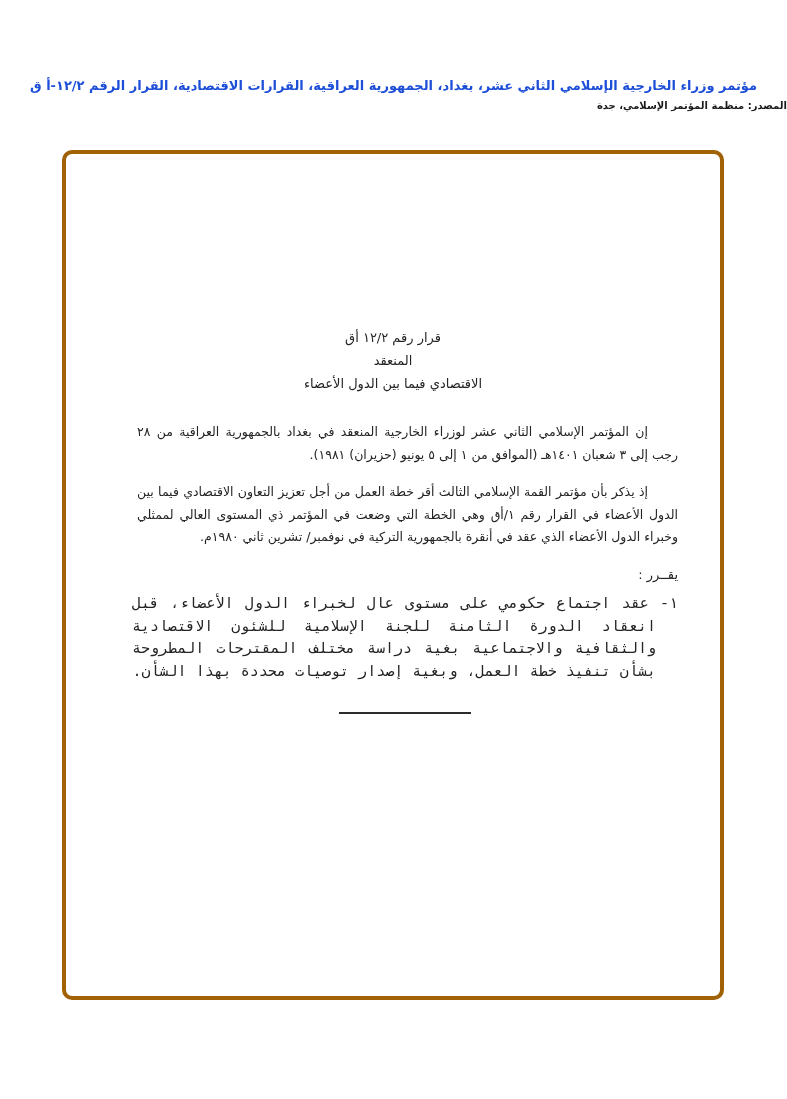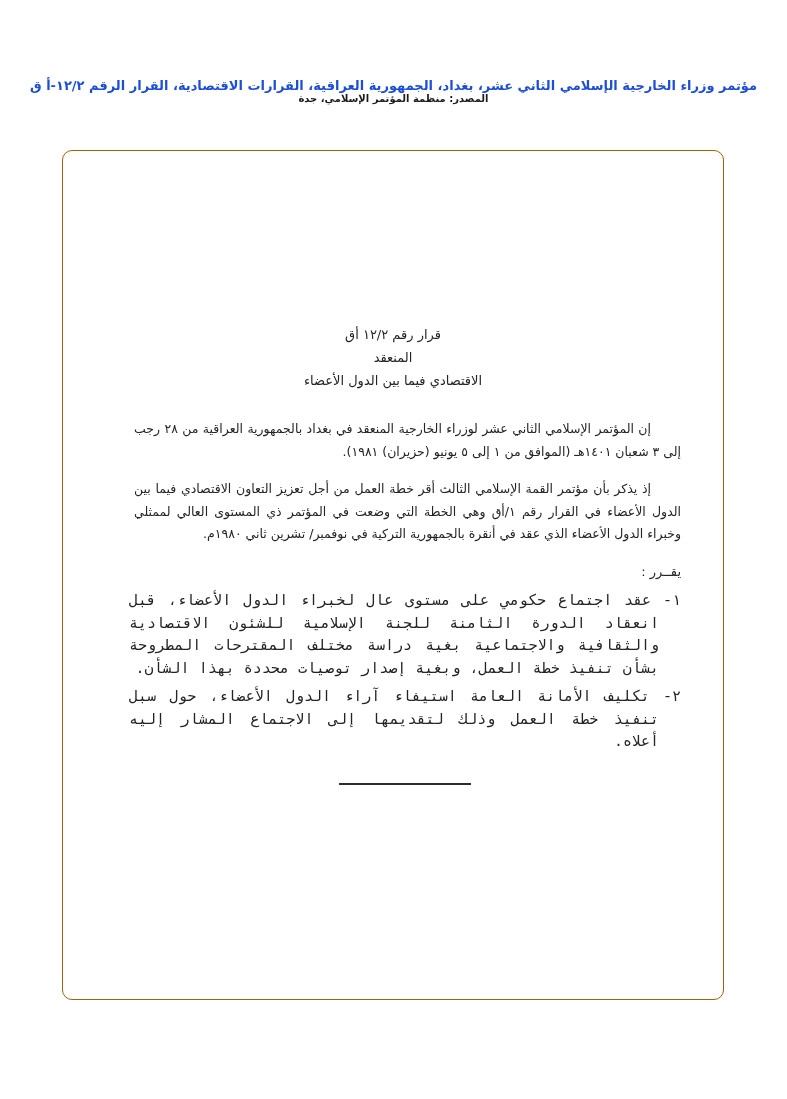--- a/index.html
+++ b/index.html
@@ -27,31 +27,33 @@
   }
   .page-header .line1 {
     font-size: 13px;
     font-weight: bold;
     color: #1d4ed8;
     letter-spacing: 0.2px;
   }
   .page-header .line2 {
     font-size: 10px;
     font-weight: bold;
+    margin-top: 7px;
     color: #1a1a1a;
+    text-align: right;
   }
 
   
   .scan-frame {
     position: absolute;
     left: 62px;
     top: 150px;
     width: 662px;
     height: 850px;
-    border: 1px solid #a16207;
+    border: 4px solid #a16207;
     border-radius: 10px;
     background: #ffffff;
     box-sizing: border-box;
     overflow: hidden;
   }
 
   
   .doc {
     direction: rtl;
     color: #242424;
@@ -111,19 +113,18 @@
       <div class="t-line">الاقتصادي فيما بين الدول الأعضاء</div>
     </div>
 
     <div class="doc-body">
       <p>إن المؤتمر الإسلامي الثاني عشر لوزراء الخارجية المنعقد في بغداد بالجمهورية العراقية من ٢٨ رجب إلى ٣ شعبان ١٤٠١هـ (الموافق من ١ إلى ٥ يونيو (حزيران) ١٩٨١).</p>
       <p>إذ يذكر بأن مؤتمر القمة الإسلامي الثالث أقر خطة العمل من أجل تعزيز التعاون الاقتصادي فيما بين الدول الأعضاء في القرار رقم ١/أق وهي الخطة التي وضعت في المؤتمر ذي المستوى العالي لممثلي وخبراء الدول الأعضاء الذي عقد في أنقرة بالجمهورية التركية في نوفمبر/ تشرين ثاني ١٩٨٠م.</p>
 
       <div class="decree-label">يقــرر :</div>
 
       <div class="decree-item">١- عقد اجتماع حكومي على مستوى عال لخبراء الدول الأعضاء، قبل انعقاد الدورة الثامنة للجنة الإسلامية للشئون الاقتصادية والثقافية والاجتماعية بغية دراسة مختلف المقترحات المطروحة بشأن تنفيذ خطة العمل، وبغية إصدار توصيات محددة بهذا الشأن.</div>
-      <div class="decree-item">٢- تكليف الأمانة العامة استيفاء آراء الدول الأعضاء، حول سبل تنفيذ خطة العمل وذلك لتقديمها إلى الاجتماع المشار إليه أعلاه.</div>
 
       <div class="divider-line"></div>
     </div>
 
   </article>
 </section>
 
 </body></html>

